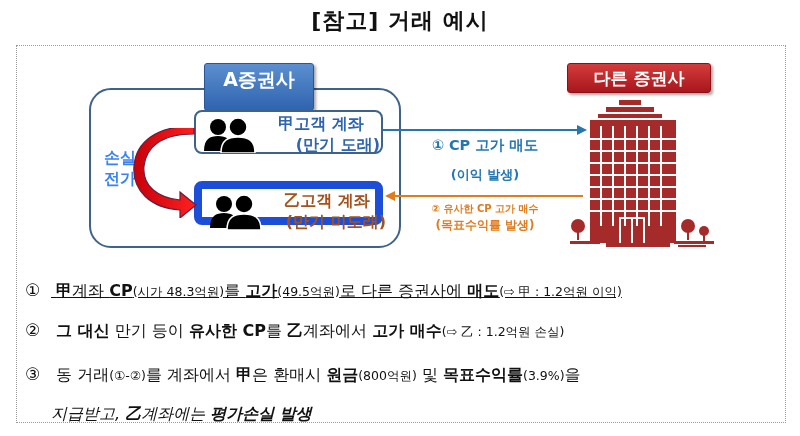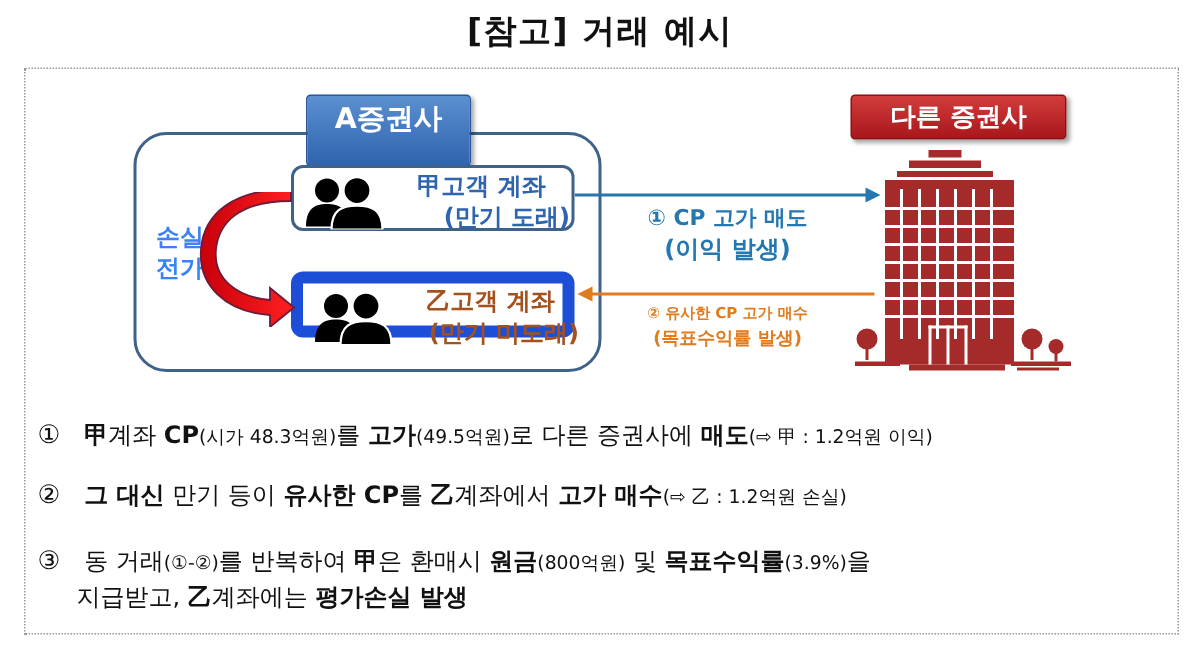--- a/index.html
+++ b/index.html
@@ -43,45 +43,45 @@
     position: absolute; left: 96px; top: 147px; width: 40px;
     color: #3b82f6; font-weight: bold; font-size: 16px; line-height: 21px; text-align: right;
   }
   .curve { position: absolute; left: 130px; top: 128px; }
 
   
   .arrow-svg { position: absolute; left: 383px; top: 118px; }
   .flow-label { position: absolute; text-align: center; font-weight: bold; }
   .flow1 { left: 400px; top: 136px; width: 170px; color: #2577b0; }
   .flow1 .main { font-size: 14.5px; }
-  .flow1 .sub { font-size: 16px; margin-top: 1px; }
+  .flow1 .sub { font-size: 13px; margin-top: 11px; }
   .flow2 { left: 395px; top: 202px; width: 180px; color: #e07b1e; }
   .flow2 .main { font-size: 10px; }
   .flow2 .sub { font-size: 12px; margin-top: 1px; }
 
   
   .b-label {
     position: absolute; left: 567px; top: 63px; width: 144px; height: 30px;
     background: linear-gradient(#d33c3c, #a8171c);
     border: 1px solid #8a1115; border-radius: 3px;
     box-shadow: 2px 2px 3px rgba(0,0,0,0.35);
     color: #fff; font-weight: bold; font-size: 17px; text-align: center; line-height: 29px;
   }
   .building { position: absolute; left: 570px; top: 100px; }
 
   
   .bullets { position: absolute; left: 25px; top: 276px; width: 760px; font-size: 16px; color: #111; }
   .bl { position: absolute; left: 0; white-space: nowrap; }
   .bl b { font-weight: bold; }
   .bl .sm { font-size: 12.5px; }
   .num { display: inline-block; width: 26px; font-size: 17px; }
-  .b1 { top: 4px; }
+  .b1 { top: 4px; text-decoration: underline; }
   .b2 { top: 44px; }
   .b3 { top: 88px; }
-  .b3b { top: 112px; left: 26px; }
+  .b3b { top: 128px; left: 26px; font-style: italic; }
 </style>
 </head>
 <body>
 
 <div class="title">[참고] 거래 예시</div>
 <div class="frame"></div>
 
 <div class="a-container"></div>
 <div class="a-label">A증권사</div>
 
@@ -186,18 +186,18 @@
   <div class="bl b1">
     <span class="num">①</span>
     <b>甲</b><span>계좌 </span><b>CP</b><span class="sm">(시가 48.3억원)</span><span>를 </span><b>고가</b><span class="sm">(49.5억원)</span><span>로 다른 증권사에 </span><b>매도</b><span class="sm">(⇨ 甲 : 1.2억원 이익)</span>
   </div>
   <div class="bl b2">
     <span class="num">②</span>
     <b>그 대신</b><span> 만기 등이 </span><b>유사한 CP</b><span>를 </span><b>乙</b><span>계좌에서 </span><b>고가 매수</b><span class="sm">(⇨ 乙 : 1.2억원 손실)</span>
   </div>
   <div class="bl b3">
     <span class="num">③</span>
-    <span>동 거래</span><span class="sm">(①-②)</span><span>를 반복하여 </span><b>甲</b><span>은 환매시 </span><b>원금</b><span class="sm">(800억원)</span><span> 및 </span><b>목표수익률</b><span class="sm">(3.9%)</span><span>을</span>
+    <span>동 거래</span><span class="sm">(①-②)</span><span>를 계좌에서 </span><b>甲</b><span>은 환매시 </span><b>원금</b><span class="sm">(800억원)</span><span> 및 </span><b>목표수익률</b><span class="sm">(3.9%)</span><span>을</span>
   </div>
   <div class="bl b3b">
     <span>지급받고, </span><b>乙</b><span>계좌에는 </span><b>평가손실 발생</b>
   </div>
 </div>
 
 </body></html>

